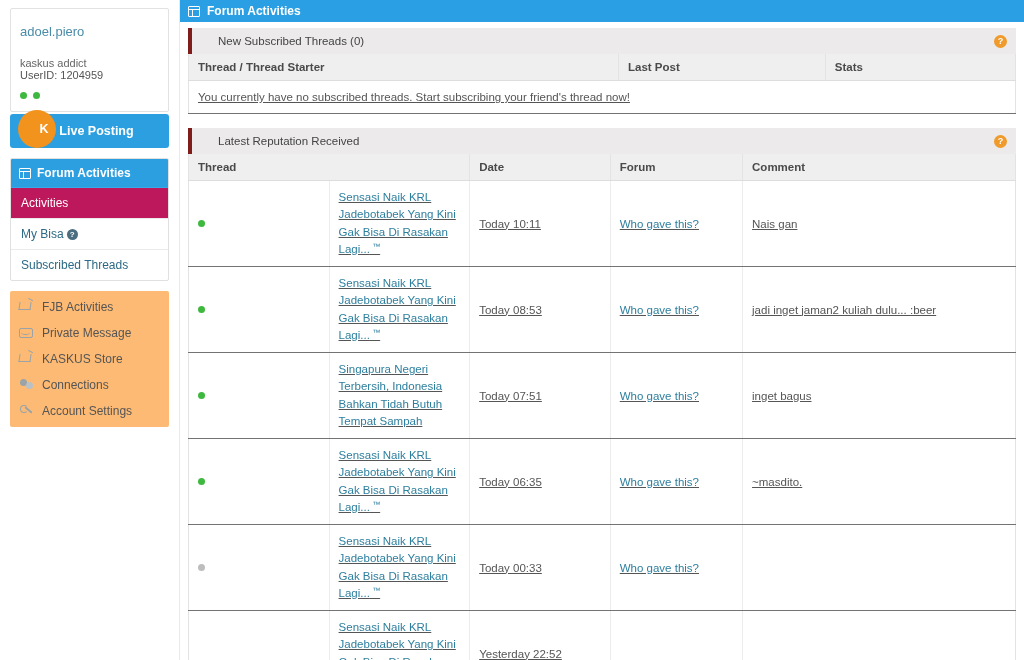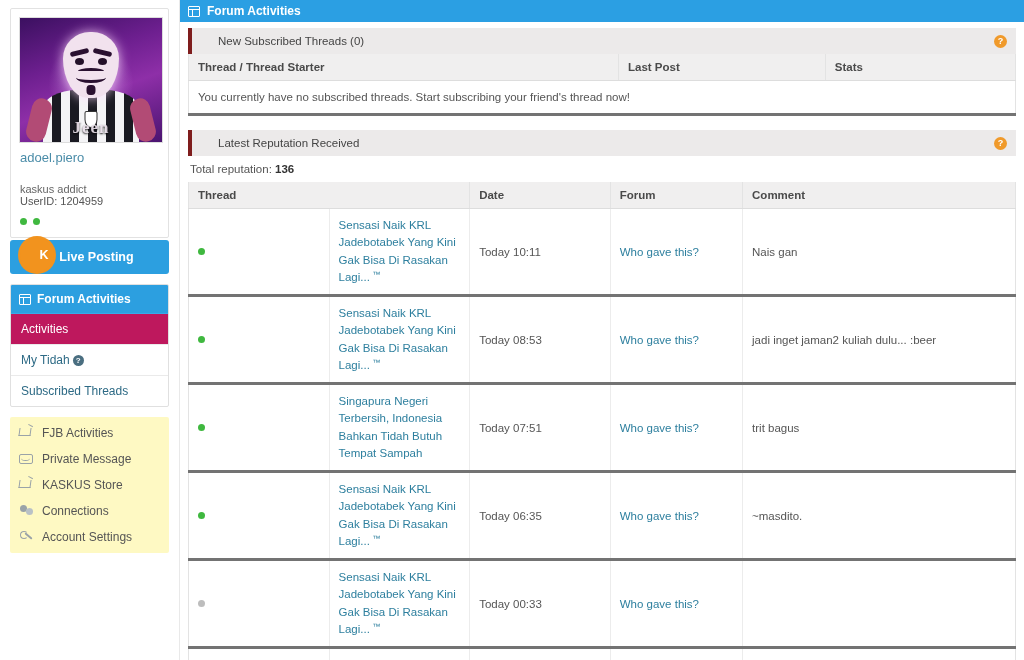--- a/index.html
+++ b/index.html
@@ -103,21 +103,21 @@
   }
   .grid-ic{width:12px;height:11px;border:1.4px solid #fff;position:relative;border-radius:1px;}
   .grid-ic:before{content:"";position:absolute;left:-1px;top:2px;width:12px;height:1.4px;background:#fff;}
   .grid-ic:after{content:"";position:absolute;left:3px;top:2px;width:1.4px;height:7px;background:#fff;}
   .nav-item { font-size:12px; padding:8px 10px; color:#2d6a85; border-top:1px solid #eaeaea; cursor:pointer; }
   .nav-item:first-of-type{border-top:none;}
   .nav-item.active { background:#be185d; color:#fff; border-top-color:#3aa9e8; }
   .q-ic { display:inline-block; width:11px;height:11px;border-radius:50%;background:#4a6e80;color:#fff;
     font-size:8px;line-height:11px;text-align:center;vertical-align:1px;margin-left:3px;font-weight:bold;}
 
-  .nav2 { margin-top:10px; background:#fef9c3; border-radius:2px; padding:3px 0; }
+  .nav2 { margin-top:10px; background:#fdba74; border-radius:2px; padding:3px 0; }
   .nav2-item { display:flex; align-items:center; gap:8px; font-size:12px; color:#555; padding:6px 9px; cursor:pointer;}
   .ico { width:15px; height:14px; flex:0 0 15px; position:relative; }
   .ic-cart:before{content:"";position:absolute;left:0;top:2px;width:10px;height:7px;border:1.4px solid #9aa3a8;border-top:none;transform:skewX(-8deg);}
   .ic-cart:after{content:"";position:absolute;left:9px;top:-1px;width:5px;height:1.4px;background:#9aa3a8;transform:rotate(28deg);}
   .ic-env{position:absolute;left:0;top:2px;width:14px;height:10px;border:1.4px solid #9aa3a8;border-radius:2px;}
   .ic-env:after{content:"";position:absolute;left:1px;top:0;width:9px;height:5px;border-bottom:1.4px solid #9aa3a8;transform:skewX(0) rotate(0);
     border-radius:0 0 50% 50%;}
   .ic-ppl:before{content:"";position:absolute;left:1px;top:1px;width:7px;height:7px;border-radius:50%;background:#9aa3a8;}
   .ic-ppl:after{content:"";position:absolute;left:7px;top:4px;width:7px;height:7px;border-radius:50%;background:#b9c1c6;}
   .ic-wr:before{content:"";position:absolute;left:1px;top:1px;width:6px;height:6px;border:1.6px solid #9aa3a8;border-radius:50%;border-right-color:transparent;}
@@ -141,58 +141,41 @@
   }
   table { width:100%; border-collapse:collapse; table-layout:fixed; }
   .tbl { border:1px solid #e3e3e3; border-top:none; }
   .tbl th {
     background:#f0efef; font-size:11.5px; color:#4a4a4a; text-align:left;
     padding:7px 9px; font-weight:bold; border-right:1px solid #e3e3e3; border-bottom:1px solid #ddd;
   }
   .tbl th:last-child{border-right:none;}
   .tbl td {
     font-size:11.5px; color:#555; padding:8px 9px; border-right:1px solid #ececec;
-    border-bottom:3px solid #737373; vertical-align:middle;
+    border-bottom:1px solid #737373; vertical-align:middle;text-decoration:underline;
   }
   .tbl td:last-child{border-right:none;}
   .empty-row td { color:#555; padding:10px 9px; font-size:11.5px; }
   .total-rep { font-size:11.5px; color:#555; padding:7px 2px 7px 2px; }
   .total-rep b{color:#333;}
   .dot-cell { width:20px; padding-left:9px !important; padding-right:0 !important; }
   .sdot { display:block; width:7px; height:7px; border-radius:50%; background:#bdbdbd; }
   .sdot.on { background:#3fb83f; }
   .thr-link { color:#2d7f9e; text-decoration:none; line-height:1.5; display:block; }
   .tm { font-size:8px; vertical-align:4px; letter-spacing:0; }
   .who { color:#2d7f9e; text-decoration:none; }
 </style>
 </head>
 <body>
 
 <div class="page">
 
   <aside class="sidebar">
 
     <div class="profile-card">
-      <div class="avatar-frame">
-        <div class="av-glow"></div>
-        <div class="av-body"></div>
-        <div class="av-arm l"></div>
-        <div class="av-arm r"></div>
-        <div class="av-crest"></div>
-        <div class="av-mask">
-          <div class="av-brow l"></div>
-            <div class="av-brow r"></div>
-          <div class="av-eye l"></div>
-            <div class="av-eye r"></div>
-          <div class="av-tash"></div>
-          <div class="av-mouth"></div>
-          <div class="av-goat"></div>
-        </div>
-        <div class="av-word">Jeen</div>
-      </div>
       <div class="uname">adoel.piero</div>
       <div class="utitle">kaskus addict</div>
       <div class="uid">UserID: 1204959</div>
       <div class="udots">
         <span class="udot"></span>
         <span class="udot"></span>
       </div>
     </div>
 
     <div class="live-btn">
@@ -204,21 +187,21 @@
 
     <div class="nav-box">
       <div class="nav-head">
         <span class="grid-ic"></span>
         <span>Forum Activities</span>
       </div>
       <div class="nav-item active">
         <span>Activities</span>
       </div>
       <div class="nav-item">
-        <span>My Tidah</span><span class="q-ic">?</span>
+        <span>My Bisa</span><span class="q-ic">?</span>
       </div>
       <div class="nav-item">
         <span>Subscribed Threads</span>
       </div>
     </div>
 
     <div class="nav2">
       <div class="nav2-item">
         <span class="ico ic-cart"></span>
         <span>FJB Activities</span>
@@ -269,24 +252,20 @@
         </tr>
           </tbody>
       </table>
     </div>
 
     <div class="panel" style="margin-top:14px">
       <div class="panel-bar">
         <span>Latest Reputation Received</span>
         <span class="help-ic">?</span>
       </div>
-      <div class="total-rep">
-        <span>Total reputation:</span>
-        <b>136</b>
-      </div>
       <table class="tbl">
         <thead>
             <tr>
           <th style="width:34%" colspan="2">Thread</th>
           <th style="width:17%">Date</th>
           <th style="width:16%">Forum</th>
           <th style="width:33%">Comment</th>
         </tr>
           </thead>
         <tbody id="rep-body">
@@ -314,21 +293,21 @@
             </tr>
             <tr>
               <td class="dot-cell">
                 <span class="sdot on"></span>
               </td>
               <td>
                 <a class="thr-link" href="#">Singapura Negeri Terbersih, Indonesia Bahkan Tidah Butuh Tempat Sampah</a>
               </td>
               <td>Today 07:51</td>
               <td><a class="who" href="#">Who gave this?</a></td>
-              <td>trit bagus</td>
+              <td>inget bagus</td>
             </tr>
             <tr>
               <td class="dot-cell">
                 <span class="sdot on"></span>
               </td>
               <td>
                 <a class="thr-link" href="#">Sensasi Naik KRL Jadebotabek Yang Kini Gak Bisa Di Rasakan Lagi...<span class="tm"> ™</span></a>
               </td>
               <td>Today 06:35</td>
               <td><a class="who" href="#">Who gave this?</a></td>

